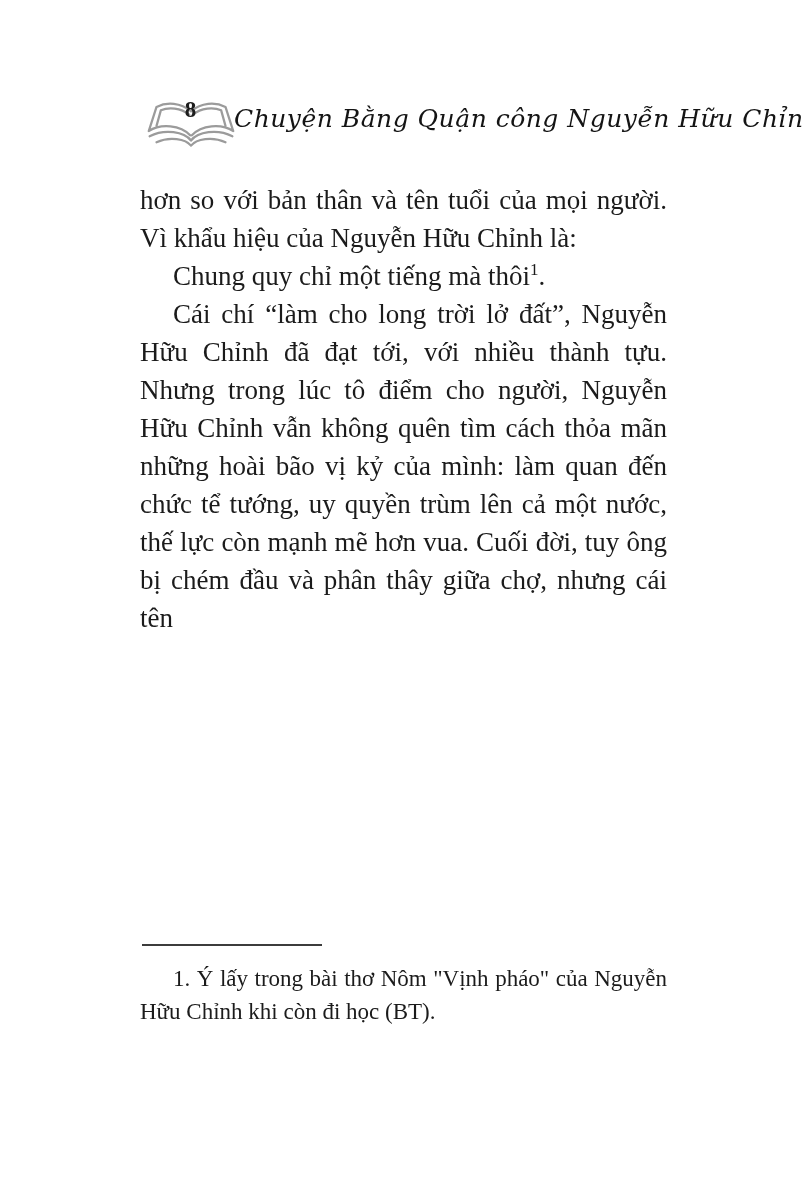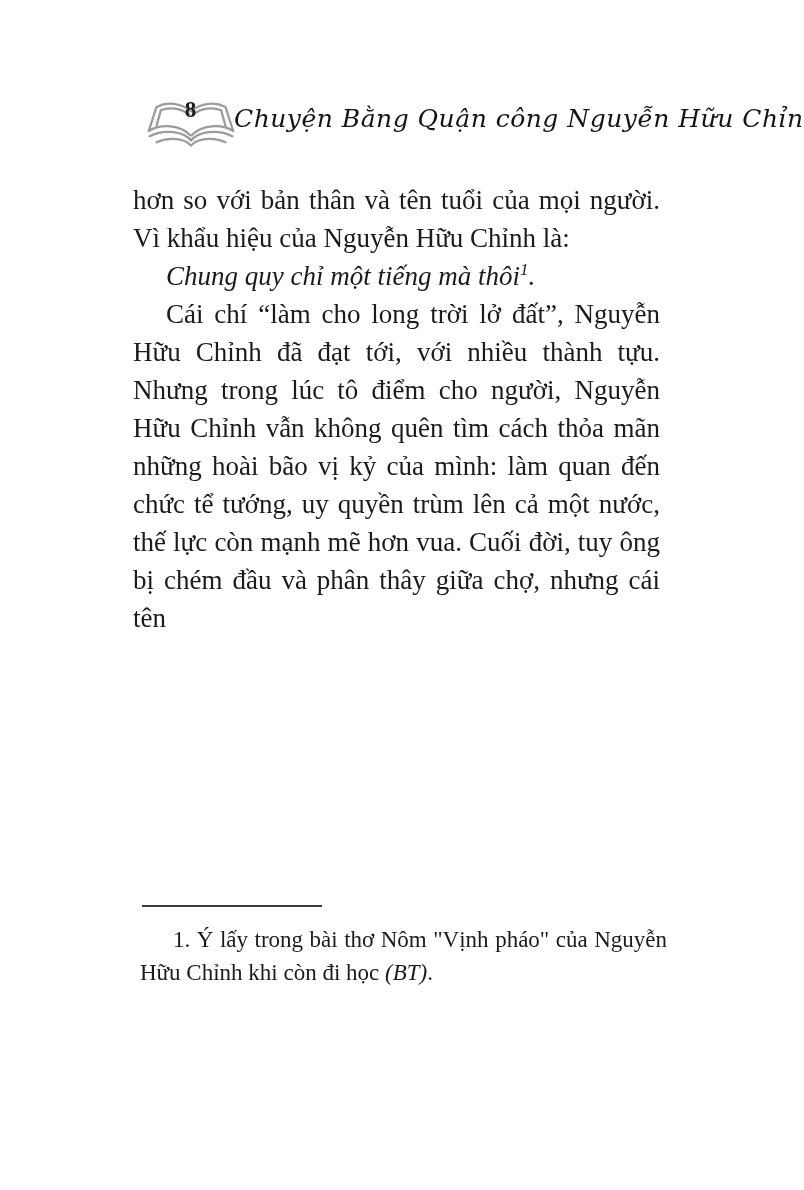--- a/index.html
+++ b/index.html
@@ -55,41 +55,41 @@
     font-size: 25px;
     letter-spacing: 0.5px;
     color: #141414;
     white-space: nowrap;
   }
 
   
   .page-body {
     position: absolute;
     top: 181px;
-    left: 133px;
+    left: 140px;
     width: 527px;
   }
   .para {
     margin: 0;
     font-size: 27px;
     line-height: 38px;
     text-align: justify;
   }
   .indent { text-indent: 33px; }
-  .italic { font-style: italic; }
+  .italic { }
   sup.fn-ref {
     font-size: 17px;
     line-height: 0;
     vertical-align: super;
   }
 
   
   .footnote-area {
     position: absolute;
-    top: 905px;
+    top: 944px;
     left: 140px;
     width: 527px;
   }
   .footnote-rule {
     width: 180px;
     height: 0;
     border: none;
     border-top: 2px solid #3c3c3c;
     margin: 0 0 16px 2px;
   }

